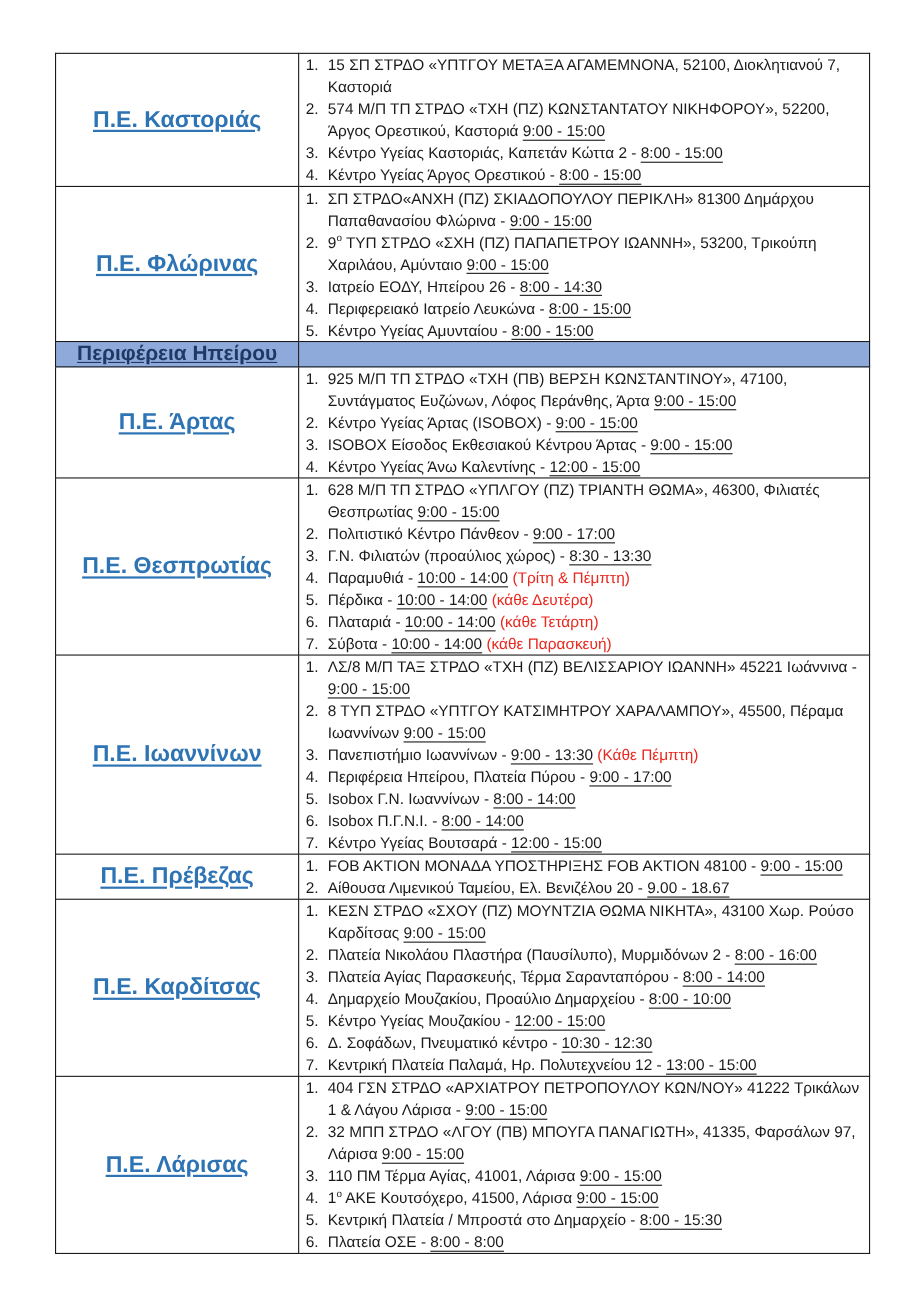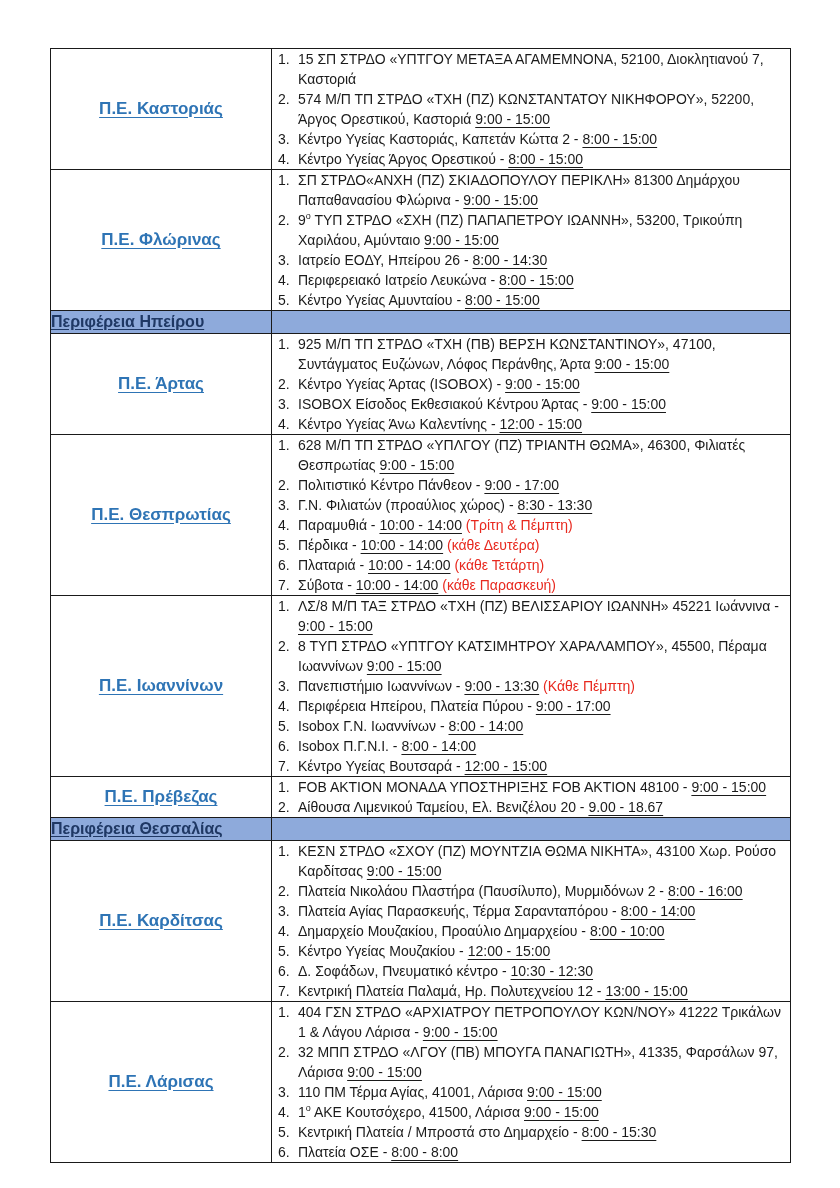--- a/index.html
+++ b/index.html
@@ -28,38 +28,38 @@
     padding: 0;
   }
   col.c-region { width: 221px; }
   col.c-items  { width: 519px; }
 
   
   td.region-cell { text-align: center; }
   .region-label {
     color: #2E74B5;
     font-weight: bold;
-    font-size: 17px;
+    font-size: 21px;
     text-decoration: underline;
     text-underline-offset: 3px;
     cursor: pointer;
   }
 
   
   tr.section-row td {
     background: #8EAADB;
     height: 22px;
     padding: 0;
   }
   .section-label {
     display: block;
-    text-align: left;
+    text-align: center;
     color: #1F3864;
     font-weight: bold;
-    font-size: 16px;
+    font-size: 19px;
     text-decoration: underline;
     text-underline-offset: 2px;
     line-height: 22px;
   }
 
   
   td.items-cell { padding: 3px 8px 3px 6px; vertical-align: middle; }
   .item {
     display: flex;
     align-items: flex-start;
@@ -242,26 +242,20 @@
             <div class="item">
               <span class="item-num">1.</span>
               <span class="item-text"><span>FOB AKTION ΜΟΝΑΔΑ ΥΠΟΣΤΗΡΙΞΗΣ FOB AKTION 48100 - </span><span class="seg-time">9:00 - 15:00</span></span>
             </div>
             <div class="item">
               <span class="item-num">2.</span>
               <span class="item-text"><span>Αίθουσα Λιμενικού Ταμείου, Ελ. Βενιζέλου 20 - </span><span class="seg-time">9.00 - 18.67</span></span>
             </div>
           </td>
         </tr>
-        <tr class="section-row">
-          <td>
-            <span class="section-label">Περιφέρεια Θεσσαλίας</span>
-          </td>
-          <td></td>
-        </tr>
         <tr>
           <td class="region-cell"><span class="region-label">Π.Ε. Καρδίτσας</span></td>
           <td class="items-cell">
             <div class="item">
               <span class="item-num">1.</span>
               <span class="item-text"><span>ΚΕΣΝ ΣΤΡΔΟ «ΣΧΟΥ (ΠΖ) ΜΟΥΝΤΖΙΑ ΘΩΜΑ ΝΙΚΗΤΑ», 43100 Χωρ. Ρούσο Καρδίτσας </span><span class="seg-time">9:00 - 15:00</span></span>
             </div>
             <div class="item">
               <span class="item-num">2.</span>
               <span class="item-text"><span>Πλατεία Νικολάου Πλαστήρα (Παυσίλυπο), Μυρμιδόνων 2 - </span><span class="seg-time">8:00 - 16:00</span></span>

